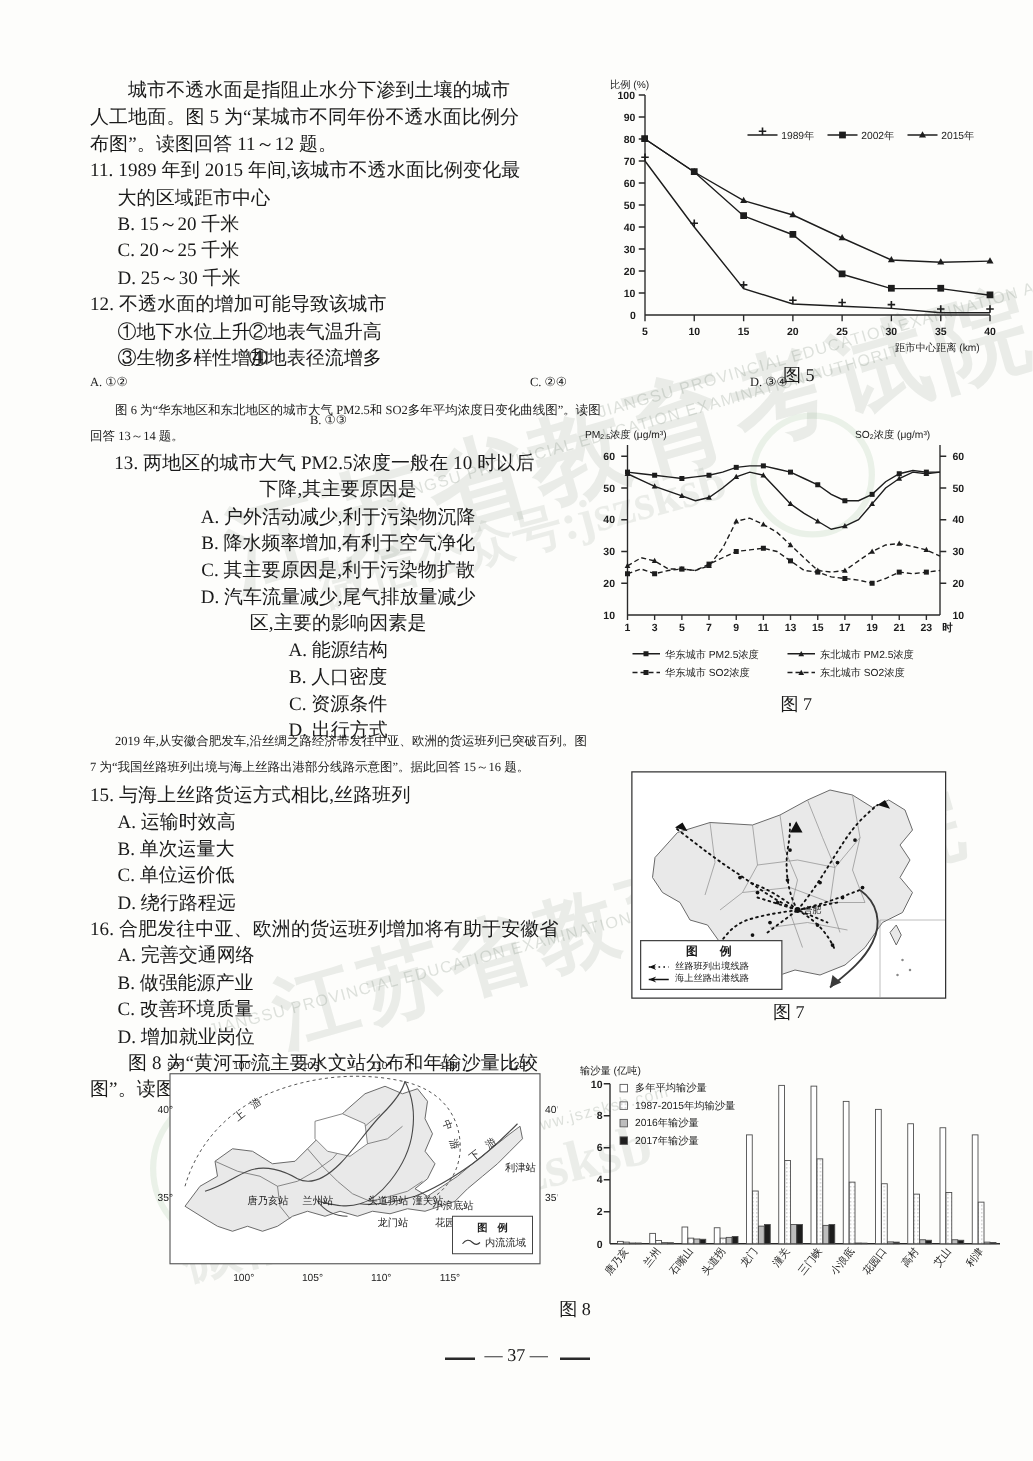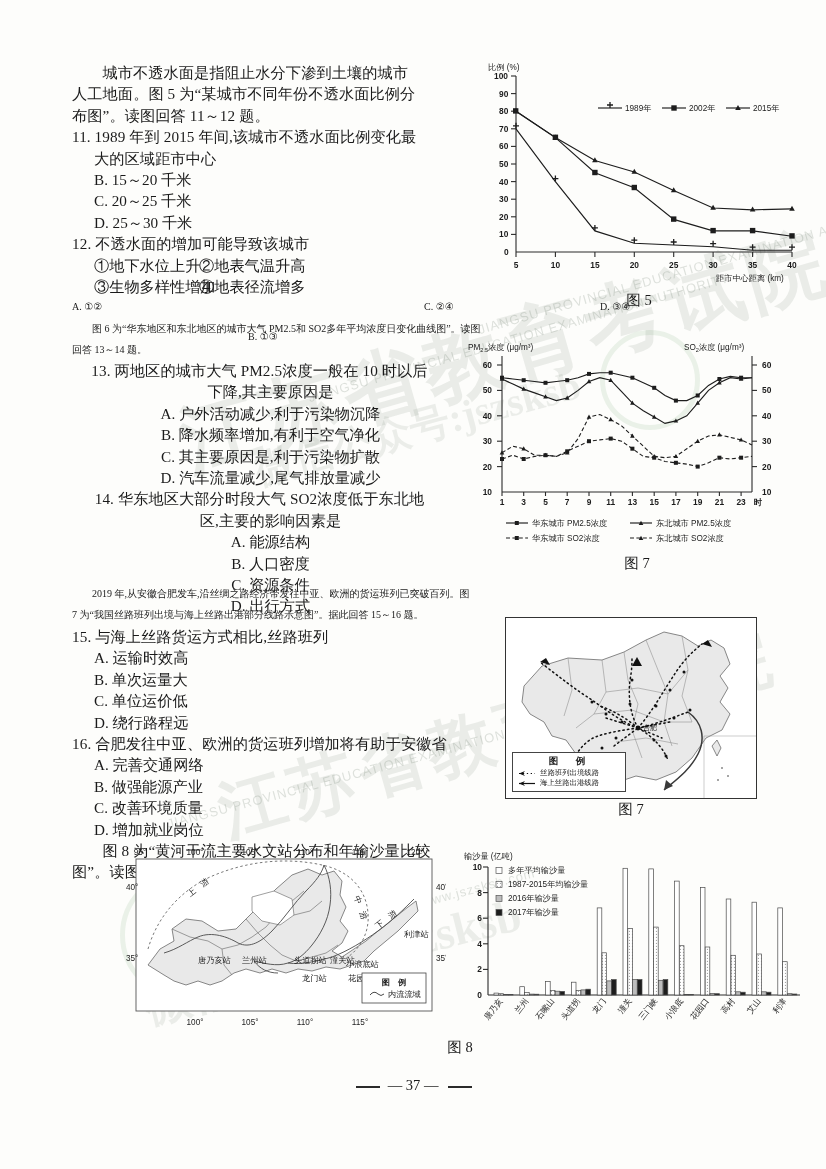--- a/index.html
+++ b/index.html
@@ -126,21 +126,20 @@
   </div>
 
   <div class="col-left" style="top:360px;text-align:center;">
     <div class="ln">13. 两地区的城市大气 PM2.5浓度一般在 10 时以后</div>
     <div class="ln" style="padding-left:22px;">下降,其主要原因是</div>
     <div class="opt">A. 户外活动减少,利于污染物沉降</div>
     <div class="opt">B. 降水频率增加,有利于空气净化</div>
     <div class="opt">C. 其主要原因是,利于污染物扩散</div>
     <div class="opt">D. 汽车流量减少,尾气排放量减少</div>
 
-    <div class="ln">14. 华东地区大部分时段大气 SO2浓度低于东北地</div>
     <div class="ln" style="padding-left:22px;">区,主要的影响因素是</div>
     <div class="opt">A. 能源结构</div>
     <div class="opt">B. 人口密度</div>
     <div class="opt">C. 资源条件</div>
     <div class="opt">D. 出行方式</div>
   </div>
 
   <div class="wide" style="top:583px;text-indent:2em;">
     <span>2019 年,从安徽合肥发车,沿丝绸之路经济带发往中亚、欧洲的货运班列已突破百列。图</span>
   </div>

